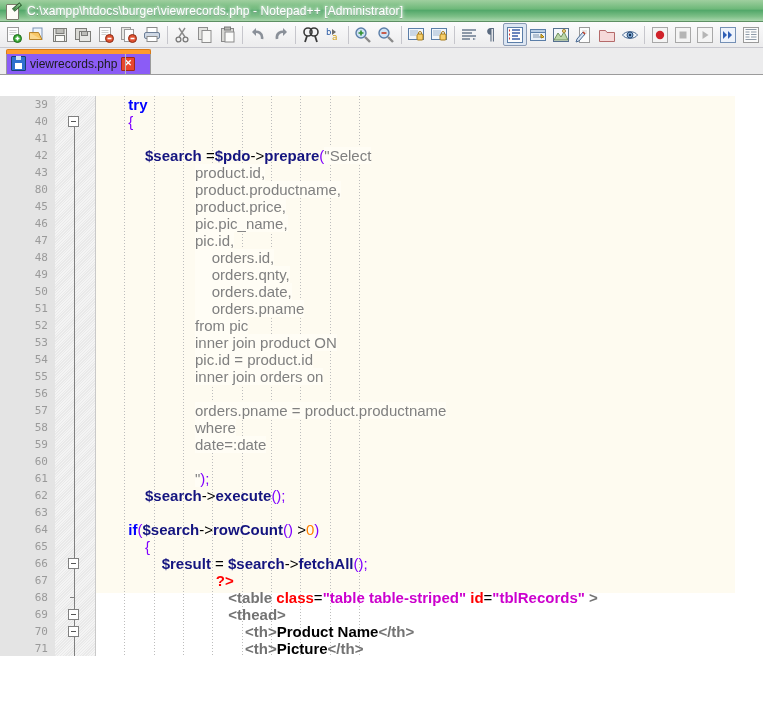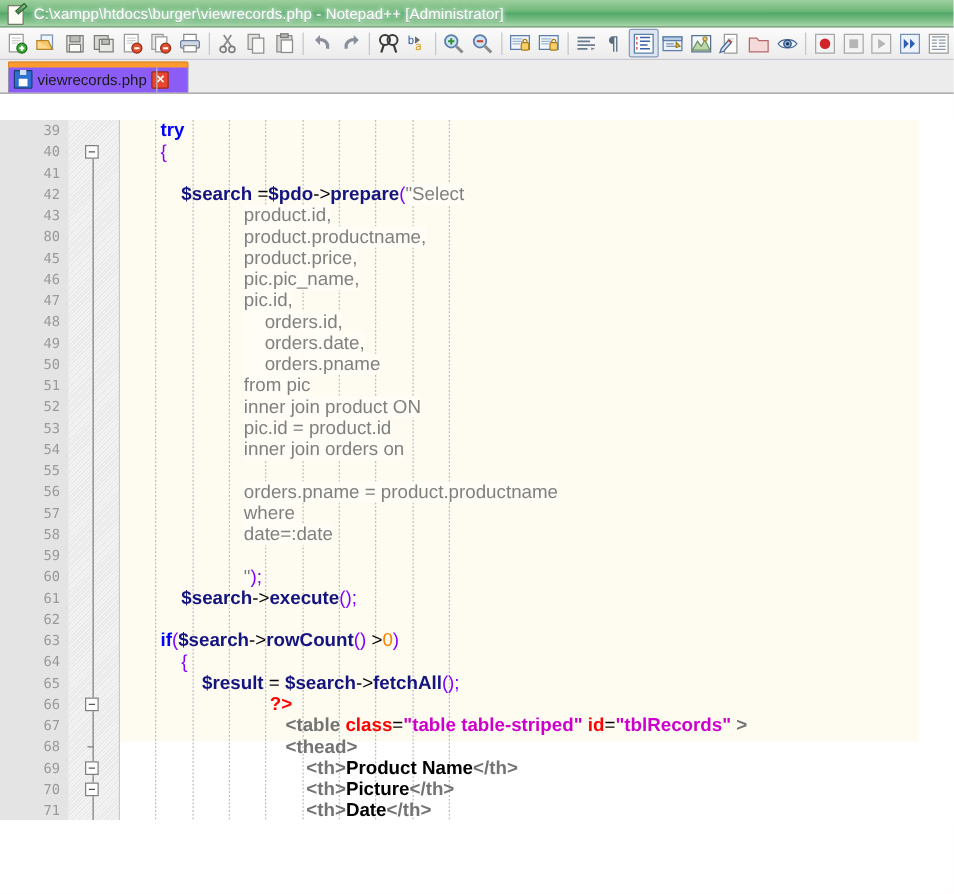--- a/index.html
+++ b/index.html
@@ -496,20 +496,21 @@
     <div class="cl"><span class="t-pl">        </span><span class="t-kw">try</span></div>
         <div class="cl"><span class="t-pl">        </span><span class="t-op">{</span></div>
         <div class="cl">&nbsp;</div>
         <div class="cl"><span class="t-pl">            </span><span class="t-var">$search</span><span class="t-pl"> =</span><span class="t-var">$pdo</span><span class="t-pl">-&gt;</span><span class="t-fn">prepare</span><span class="t-op">(</span><span class="t-str">"Select</span></div>
         <div class="cl"><span class="t-pl">                        </span><span class="t-str">product.id,</span></div>
         <div class="cl"><span class="t-pl">                        </span><span class="t-str">product.productname,</span></div>
         <div class="cl"><span class="t-pl">                        </span><span class="t-str">product.price,</span></div>
         <div class="cl"><span class="t-pl">                        </span><span class="t-str">pic.pic_name,</span></div>
         <div class="cl"><span class="t-pl">                        </span><span class="t-str">pic.id,</span></div>
         <div class="cl"><span class="t-pl">                        </span><span class="t-str">    orders.id,</span></div>
+        <div class="cl"><span class="t-pl">                        </span><span class="t-str">    orders.qnty,</span></div>
         <div class="cl"><span class="t-pl">                        </span><span class="t-str">    orders.date,</span></div>
         <div class="cl"><span class="t-pl">                        </span><span class="t-str">    orders.pname</span></div>
         <div class="cl"><span class="t-pl">                        </span><span class="t-str">from pic</span></div>
         <div class="cl"><span class="t-pl">                        </span><span class="t-str">inner join product ON</span></div>
         <div class="cl"><span class="t-pl">                        </span><span class="t-str">pic.id = product.id</span></div>
         <div class="cl"><span class="t-pl">                        </span><span class="t-str">inner join orders on</span></div>
         <div class="cl"><span class="t-pl">                        </span><span class="t-str"></span></div>
         <div class="cl"><span class="t-pl">                        </span><span class="t-str">orders.pname = product.productname</span></div>
         <div class="cl"><span class="t-pl">                        </span><span class="t-str">where</span></div>
         <div class="cl"><span class="t-pl">                        </span><span class="t-str">date=:date</span></div>

